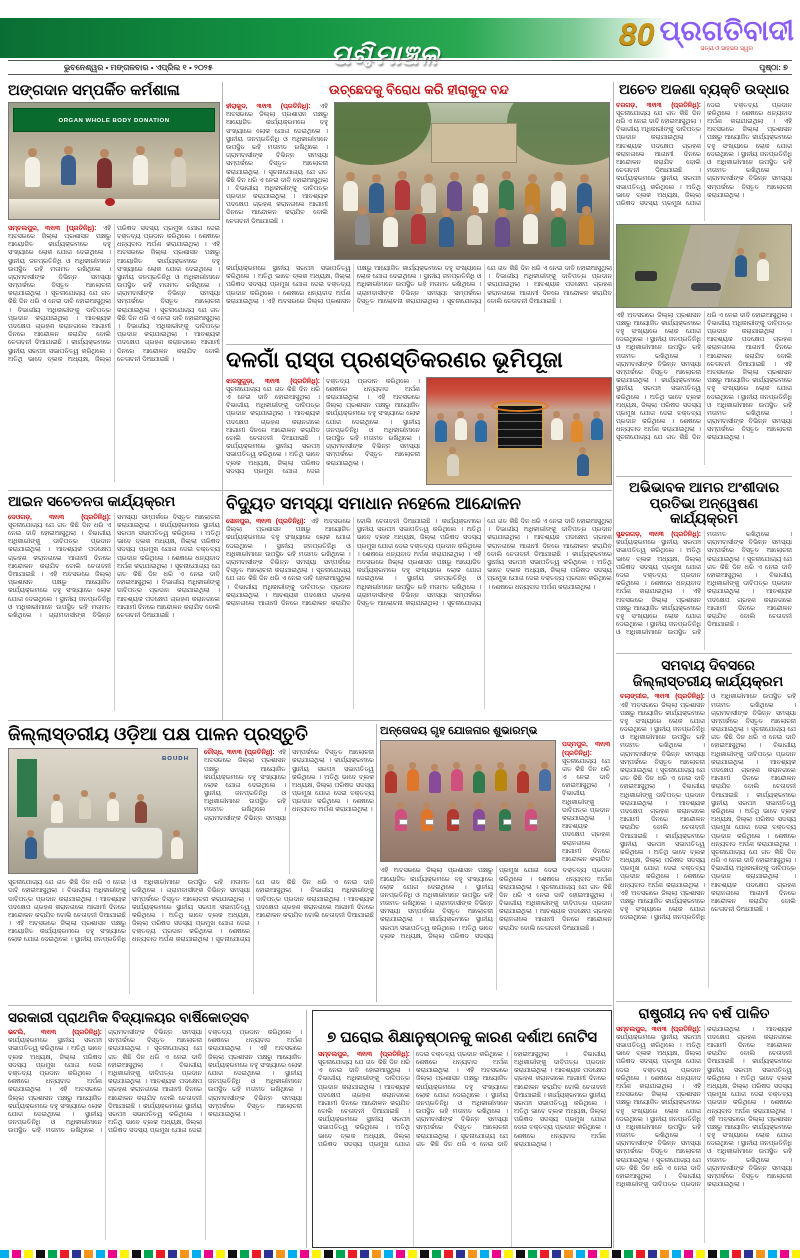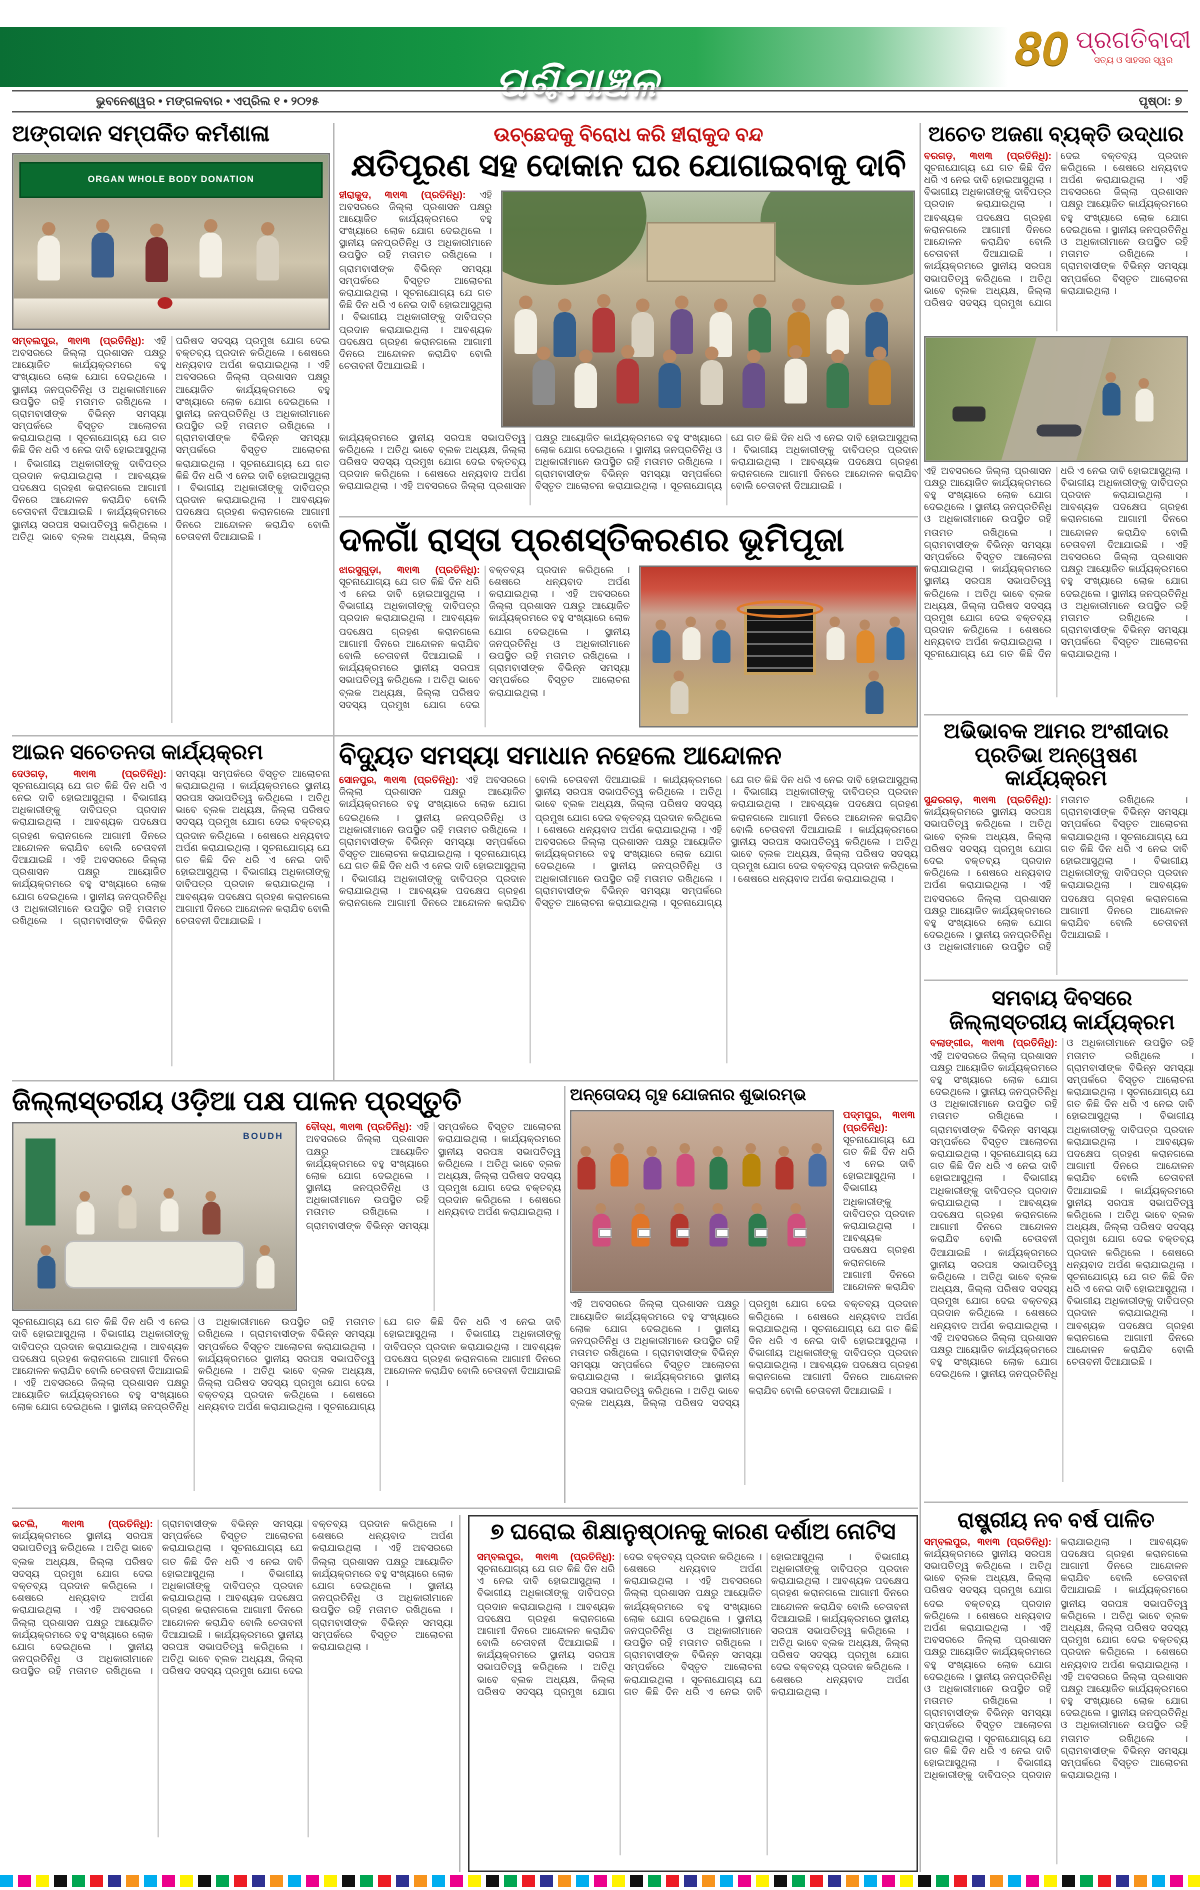--- a/index.html
+++ b/index.html
@@ -25,31 +25,31 @@
 
   #banner { position:absolute; left:0; top:18px; width:800px; height:40px;
     background:linear-gradient(90deg,#0a6e34 0%,#149543 38%,#2aa852 58%,#7fca97 72%,#ffffff 84%); }
   #page-title { position:absolute; left:385px; top:22px; transform:translateX(-50%);
     font-size:27px; font-weight:bold; color:#fff; letter-spacing:1px;
     text-shadow:1px 2px 2px rgba(0,0,0,.45); white-space:nowrap;font-style:italic; }
   #brand { position:absolute; right:6px; top:16px; display:flex; align-items:center; gap:5px; }
   #brand-number { font-size:32px; font-weight:bold; font-style:italic; color:#c9941a;
     text-shadow:0 1px 0 #7d5c00; line-height:1; }
   #brand-text { display:flex; flex-direction:column; align-items:center; }
-  #brand-name { font-size:16px; font-weight:normal; color:#be185d; line-height:1.05; }
+  #brand-name { font-size:28px; font-weight:bold; color:#8b5cf6; line-height:1.05; }
   #brand-tagline { font-size:6px; color:#d11a1a; }
   #dateline { position:absolute; left:8px; top:60px; width:784px; height:15px;
     border-top:1px solid #555; border-bottom:1px solid #555; display:flex; align-items:center;
     justify-content:space-between; font-size:8px; font-weight:bold; color:#333; padding:0 4px 0 56px; }
 
   .phb { position:absolute; top:5px; left:4px; right:4px; height:24px; background:#0a6b2f;
     border:1px solid #064d20; color:#fff; font-size:6px; font-weight:bold; letter-spacing:.5px;
     display:flex; align-items:center; justify-content:center; text-align:center; }
   .phtxt { position:absolute; font-size:6px; font-weight:bold; color:#1c3f78; letter-spacing:1px; }
-  .box { border:1.5px solid #333; padding:3px 5px; }
+  .box { border:1.5px solid #333; padding:18px 5px; }
 
   #regbar { position:absolute; left:0; top:1250px; width:800px; height:8px;
     background:repeating-linear-gradient(90deg,
       #00aeef 0 9px, #fff 9px 12px, #ec008c 12px 21px, #fff 21px 24px,
       #fff200 24px 33px, #fff 33px 36px, #111 36px 45px, #fff 45px 48px,
       #00a651 48px 57px, #fff 57px 60px, #ed1c24 60px 69px, #fff 69px 72px,
       #2e3192 72px 81px, #fff 81px 84px, #f7941d 84px 93px, #fff 93px 96px); }
 </style>
 </head>
 <body>
@@ -84,21 +84,20 @@
     </div>
   </div>
   <p class="body cols2" style="height:258px;margin-top:4px">
     <b class="byline">ସମ୍ବଲପୁର, ୩୧ା୩ (ପ୍ରତିନିଧି):</b>
     <span>ଏହି ଅବସରରେ ଜିଲ୍ଲା ପ୍ରଶାସନ ପକ୍ଷରୁ ଆୟୋଜିତ କାର୍ଯ୍ୟକ୍ରମରେ ବହୁ ସଂଖ୍ୟାରେ ଲୋକ ଯୋଗ ଦେଇଥିଲେ । ସ୍ଥାନୀୟ ଜନପ୍ରତିନିଧି ଓ ଅଧିକାରୀମାନେ ଉପସ୍ଥିତ ରହି ମତାମତ ରଖିଥିଲେ । ଗ୍ରାମବାସୀଙ୍କ ବିଭିନ୍ନ ସମସ୍ୟା ସମ୍ପର୍କରେ ବିସ୍ତୃତ ଆଲୋଚନା କରାଯାଇଥିଲା । </span><span>ସୂଚନାଯୋଗ୍ୟ ଯେ ଗତ କିଛି ଦିନ ଧରି ଏ ନେଇ ଦାବି ହୋଇଆସୁଥିଲା । ବିଭାଗୀୟ ଅଧିକାରୀଙ୍କୁ ଦାବିପତ୍ର ପ୍ରଦାନ କରାଯାଇଥିଲା । ଆବଶ୍ୟକ ପଦକ୍ଷେପ ଗ୍ରହଣ କରାନଗଲେ ଆଗାମୀ ଦିନରେ ଆନ୍ଦୋଳନ କରାଯିବ ବୋଲି ଚେତାବନୀ ଦିଆଯାଇଛି । </span><span>କାର୍ଯ୍ୟକ୍ରମରେ ସ୍ଥାନୀୟ ସରପଞ୍ଚ ସଭାପତିତ୍ୱ କରିଥିଲେ । ଅତିଥି ଭାବେ ବ୍ଲକ ଅଧ୍ୟକ୍ଷ, ଜିଲ୍ଲା ପରିଷଦ ସଦସ୍ୟ ପ୍ରମୁଖ ଯୋଗ ଦେଇ ବକ୍ତବ୍ୟ ପ୍ରଦାନ କରିଥିଲେ । ଶେଷରେ ଧନ୍ୟବାଦ ଅର୍ପଣ କରାଯାଇଥିଲା । </span><span>ଏହି ଅବସରରେ ଜିଲ୍ଲା ପ୍ରଶାସନ ପକ୍ଷରୁ ଆୟୋଜିତ କାର୍ଯ୍ୟକ୍ରମରେ ବହୁ ସଂଖ୍ୟାରେ ଲୋକ ଯୋଗ ଦେଇଥିଲେ । ସ୍ଥାନୀୟ ଜନପ୍ରତିନିଧି ଓ ଅଧିକାରୀମାନେ ଉପସ୍ଥିତ ରହି ମତାମତ ରଖିଥିଲେ । ଗ୍ରାମବାସୀଙ୍କ ବିଭିନ୍ନ ସମସ୍ୟା ସମ୍ପର୍କରେ ବିସ୍ତୃତ ଆଲୋଚନା କରାଯାଇଥିଲା । </span><span>ସୂଚନାଯୋଗ୍ୟ ଯେ ଗତ କିଛି ଦିନ ଧରି ଏ ନେଇ ଦାବି ହୋଇଆସୁଥିଲା । ବିଭାଗୀୟ ଅଧିକାରୀଙ୍କୁ ଦାବିପତ୍ର ପ୍ରଦାନ କରାଯାଇଥିଲା । ଆବଶ୍ୟକ ପଦକ୍ଷେପ ଗ୍ରହଣ କରାନଗଲେ ଆଗାମୀ ଦିନରେ ଆନ୍ଦୋଳନ କରାଯିବ ବୋଲି ଚେତାବନୀ ଦିଆଯାଇଛି । </span>
   </p>
 </section>
 
 <section class="art" style="left:226px;top:82px;width:386px;height:260px">
   <div class="kicker" style="font-size:13px">ଉଚ୍ଛେଦକୁ ବିରୋଧ କରି ହୀରାକୁଦ ବନ୍ଦ</div>
-  <div class="hl tc" style="font-size:21px;margin-top:1px">କ୍ଷତିପୂରଣ ସହ ଦୋକାନ ଘର ଯୋଗାଇବାକୁ ଦାବି</div>
   <div class="row" style="margin-top:4px">
     <p class="body" style="width:102px;height:158px">
       <b class="byline">ହୀରାକୁଦ, ୩୧ା୩ (ପ୍ରତିନିଧି):</b>
       <span>ଏହି ଅବସରରେ ଜିଲ୍ଲା ପ୍ରଶାସନ ପକ୍ଷରୁ ଆୟୋଜିତ କାର୍ଯ୍ୟକ୍ରମରେ ବହୁ ସଂଖ୍ୟାରେ ଲୋକ ଯୋଗ ଦେଇଥିଲେ । ସ୍ଥାନୀୟ ଜନପ୍ରତିନିଧି ଓ ଅଧିକାରୀମାନେ ଉପସ୍ଥିତ ରହି ମତାମତ ରଖିଥିଲେ । ଗ୍ରାମବାସୀଙ୍କ ବିଭିନ୍ନ ସମସ୍ୟା ସମ୍ପର୍କରେ ବିସ୍ତୃତ ଆଲୋଚନା କରାଯାଇଥିଲା । </span><span>ସୂଚନାଯୋଗ୍ୟ ଯେ ଗତ କିଛି ଦିନ ଧରି ଏ ନେଇ ଦାବି ହୋଇଆସୁଥିଲା । ବିଭାଗୀୟ ଅଧିକାରୀଙ୍କୁ ଦାବିପତ୍ର ପ୍ରଦାନ କରାଯାଇଥିଲା । ଆବଶ୍ୟକ ପଦକ୍ଷେପ ଗ୍ରହଣ କରାନଗଲେ ଆଗାମୀ ଦିନରେ ଆନ୍ଦୋଳନ କରାଯିବ ବୋଲି ଚେତାବନୀ ଦିଆଯାଇଛି । </span>
     </p>
     <div class="photo" style="width:276px;height:158px;background:linear-gradient(180deg,#b7c2a6 0%,#a3b18f 16%,#c6b899 34%,#b4a489 55%,#8d7f6a 76%,#6e6254 100%)">
       <div>
         <i style="left:-24px;top:-30px;width:120px;height:92px;border-radius:50%;background:#4e6d37;opacity:.85"></i>
         <i style="right:-28px;top:-24px;width:130px;height:86px;border-radius:50%;background:#567543;opacity:.8"></i>
         <i style="left:96px;top:20px;width:86px;height:40px;background:#cdbd9c;border:1px solid #9c8d70"></i>
@@ -272,20 +271,21 @@
       <b class="byline">ପଦ୍ମପୁର, ୩୧ା୩ (ପ୍ରତିନିଧି):</b>
       <span>ସୂଚନାଯୋଗ୍ୟ ଯେ ଗତ କିଛି ଦିନ ଧରି ଏ ନେଇ ଦାବି ହୋଇଆସୁଥିଲା । ବିଭାଗୀୟ ଅଧିକାରୀଙ୍କୁ ଦାବିପତ୍ର ପ୍ରଦାନ କରାଯାଇଥିଲା । ଆବଶ୍ୟକ ପଦକ୍ଷେପ ଗ୍ରହଣ କରାନଗଲେ ଆଗାମୀ ଦିନରେ ଆନ୍ଦୋଳନ କରାଯିବ ବୋଲି ଚେତାବନୀ ଦିଆଯାଇଛି । </span>
     </p>
   </div>
   <p class="body cols2" style="height:124px;margin-top:4px">
     <span>ଏହି ଅବସରରେ ଜିଲ୍ଲା ପ୍ରଶାସନ ପକ୍ଷରୁ ଆୟୋଜିତ କାର୍ଯ୍ୟକ୍ରମରେ ବହୁ ସଂଖ୍ୟାରେ ଲୋକ ଯୋଗ ଦେଇଥିଲେ । ସ୍ଥାନୀୟ ଜନପ୍ରତିନିଧି ଓ ଅଧିକାରୀମାନେ ଉପସ୍ଥିତ ରହି ମତାମତ ରଖିଥିଲେ । ଗ୍ରାମବାସୀଙ୍କ ବିଭିନ୍ନ ସମସ୍ୟା ସମ୍ପର୍କରେ ବିସ୍ତୃତ ଆଲୋଚନା କରାଯାଇଥିଲା । </span><span>କାର୍ଯ୍ୟକ୍ରମରେ ସ୍ଥାନୀୟ ସରପଞ୍ଚ ସଭାପତିତ୍ୱ କରିଥିଲେ । ଅତିଥି ଭାବେ ବ୍ଲକ ଅଧ୍ୟକ୍ଷ, ଜିଲ୍ଲା ପରିଷଦ ସଦସ୍ୟ ପ୍ରମୁଖ ଯୋଗ ଦେଇ ବକ୍ତବ୍ୟ ପ୍ରଦାନ କରିଥିଲେ । ଶେଷରେ ଧନ୍ୟବାଦ ଅର୍ପଣ କରାଯାଇଥିଲା । </span><span>ସୂଚନାଯୋଗ୍ୟ ଯେ ଗତ କିଛି ଦିନ ଧରି ଏ ନେଇ ଦାବି ହୋଇଆସୁଥିଲା । ବିଭାଗୀୟ ଅଧିକାରୀଙ୍କୁ ଦାବିପତ୍ର ପ୍ରଦାନ କରାଯାଇଥିଲା । ଆବଶ୍ୟକ ପଦକ୍ଷେପ ଗ୍ରହଣ କରାନଗଲେ ଆଗାମୀ ଦିନରେ ଆନ୍ଦୋଳନ କରାଯିବ ବୋଲି ଚେତାବନୀ ଦିଆଯାଇଛି । </span>
   </p>
 </section>
 
 <section class="art" style="left:8px;top:1010px;width:294px;height:238px">
+  <div class="hl" style="font-size:13.5px">ସରକାରୀ ପ୍ରାଥମିକ ବିଦ୍ୟାଳୟର ବାର୍ଷିକୋତ୍ସବ</div>
   <p class="body cols3" style="height:212px;margin-top:3px">
     <b class="byline">ଭଟଲି, ୩୧ା୩ (ପ୍ରତିନିଧି):</b>
     <span>କାର୍ଯ୍ୟକ୍ରମରେ ସ୍ଥାନୀୟ ସରପଞ୍ଚ ସଭାପତିତ୍ୱ କରିଥିଲେ । ଅତିଥି ଭାବେ ବ୍ଲକ ଅଧ୍ୟକ୍ଷ, ଜିଲ୍ଲା ପରିଷଦ ସଦସ୍ୟ ପ୍ରମୁଖ ଯୋଗ ଦେଇ ବକ୍ତବ୍ୟ ପ୍ରଦାନ କରିଥିଲେ । ଶେଷରେ ଧନ୍ୟବାଦ ଅର୍ପଣ କରାଯାଇଥିଲା । </span><span>ଏହି ଅବସରରେ ଜିଲ୍ଲା ପ୍ରଶାସନ ପକ୍ଷରୁ ଆୟୋଜିତ କାର୍ଯ୍ୟକ୍ରମରେ ବହୁ ସଂଖ୍ୟାରେ ଲୋକ ଯୋଗ ଦେଇଥିଲେ । ସ୍ଥାନୀୟ ଜନପ୍ରତିନିଧି ଓ ଅଧିକାରୀମାନେ ଉପସ୍ଥିତ ରହି ମତାମତ ରଖିଥିଲେ । ଗ୍ରାମବାସୀଙ୍କ ବିଭିନ୍ନ ସମସ୍ୟା ସମ୍ପର୍କରେ ବିସ୍ତୃତ ଆଲୋଚନା କରାଯାଇଥିଲା । </span><span>ସୂଚନାଯୋଗ୍ୟ ଯେ ଗତ କିଛି ଦିନ ଧରି ଏ ନେଇ ଦାବି ହୋଇଆସୁଥିଲା । ବିଭାଗୀୟ ଅଧିକାରୀଙ୍କୁ ଦାବିପତ୍ର ପ୍ରଦାନ କରାଯାଇଥିଲା । ଆବଶ୍ୟକ ପଦକ୍ଷେପ ଗ୍ରହଣ କରାନଗଲେ ଆଗାମୀ ଦିନରେ ଆନ୍ଦୋଳନ କରାଯିବ ବୋଲି ଚେତାବନୀ ଦିଆଯାଇଛି । </span><span>କାର୍ଯ୍ୟକ୍ରମରେ ସ୍ଥାନୀୟ ସରପଞ୍ଚ ସଭାପତିତ୍ୱ କରିଥିଲେ । ଅତିଥି ଭାବେ ବ୍ଲକ ଅଧ୍ୟକ୍ଷ, ଜିଲ୍ଲା ପରିଷଦ ସଦସ୍ୟ ପ୍ରମୁଖ ଯୋଗ ଦେଇ ବକ୍ତବ୍ୟ ପ୍ରଦାନ କରିଥିଲେ । ଶେଷରେ ଧନ୍ୟବାଦ ଅର୍ପଣ କରାଯାଇଥିଲା । </span><span>ଏହି ଅବସରରେ ଜିଲ୍ଲା ପ୍ରଶାସନ ପକ୍ଷରୁ ଆୟୋଜିତ କାର୍ଯ୍ୟକ୍ରମରେ ବହୁ ସଂଖ୍ୟାରେ ଲୋକ ଯୋଗ ଦେଇଥିଲେ । ସ୍ଥାନୀୟ ଜନପ୍ରତିନିଧି ଓ ଅଧିକାରୀମାନେ ଉପସ୍ଥିତ ରହି ମତାମତ ରଖିଥିଲେ । ଗ୍ରାମବାସୀଙ୍କ ବିଭିନ୍ନ ସମସ୍ୟା ସମ୍ପର୍କରେ ବିସ୍ତୃତ ଆଲୋଚନା କରାଯାଇଥିଲା । </span>
   </p>
 </section>
 
 <section class="art box" style="left:312px;top:1010px;width:300px;height:238px">
   <div class="hl tc" style="font-size:15px">୭ ଘରୋଇ ଶିକ୍ଷାନୁଷ୍ଠାନକୁ କାରଣ ଦର୍ଶାଅ ନୋଟିସ</div>
   <p class="body cols3" style="height:202px;margin-top:4px">
     <b class="byline">ସମ୍ବଲପୁର, ୩୧ା୩ (ପ୍ରତିନିଧି):</b>

